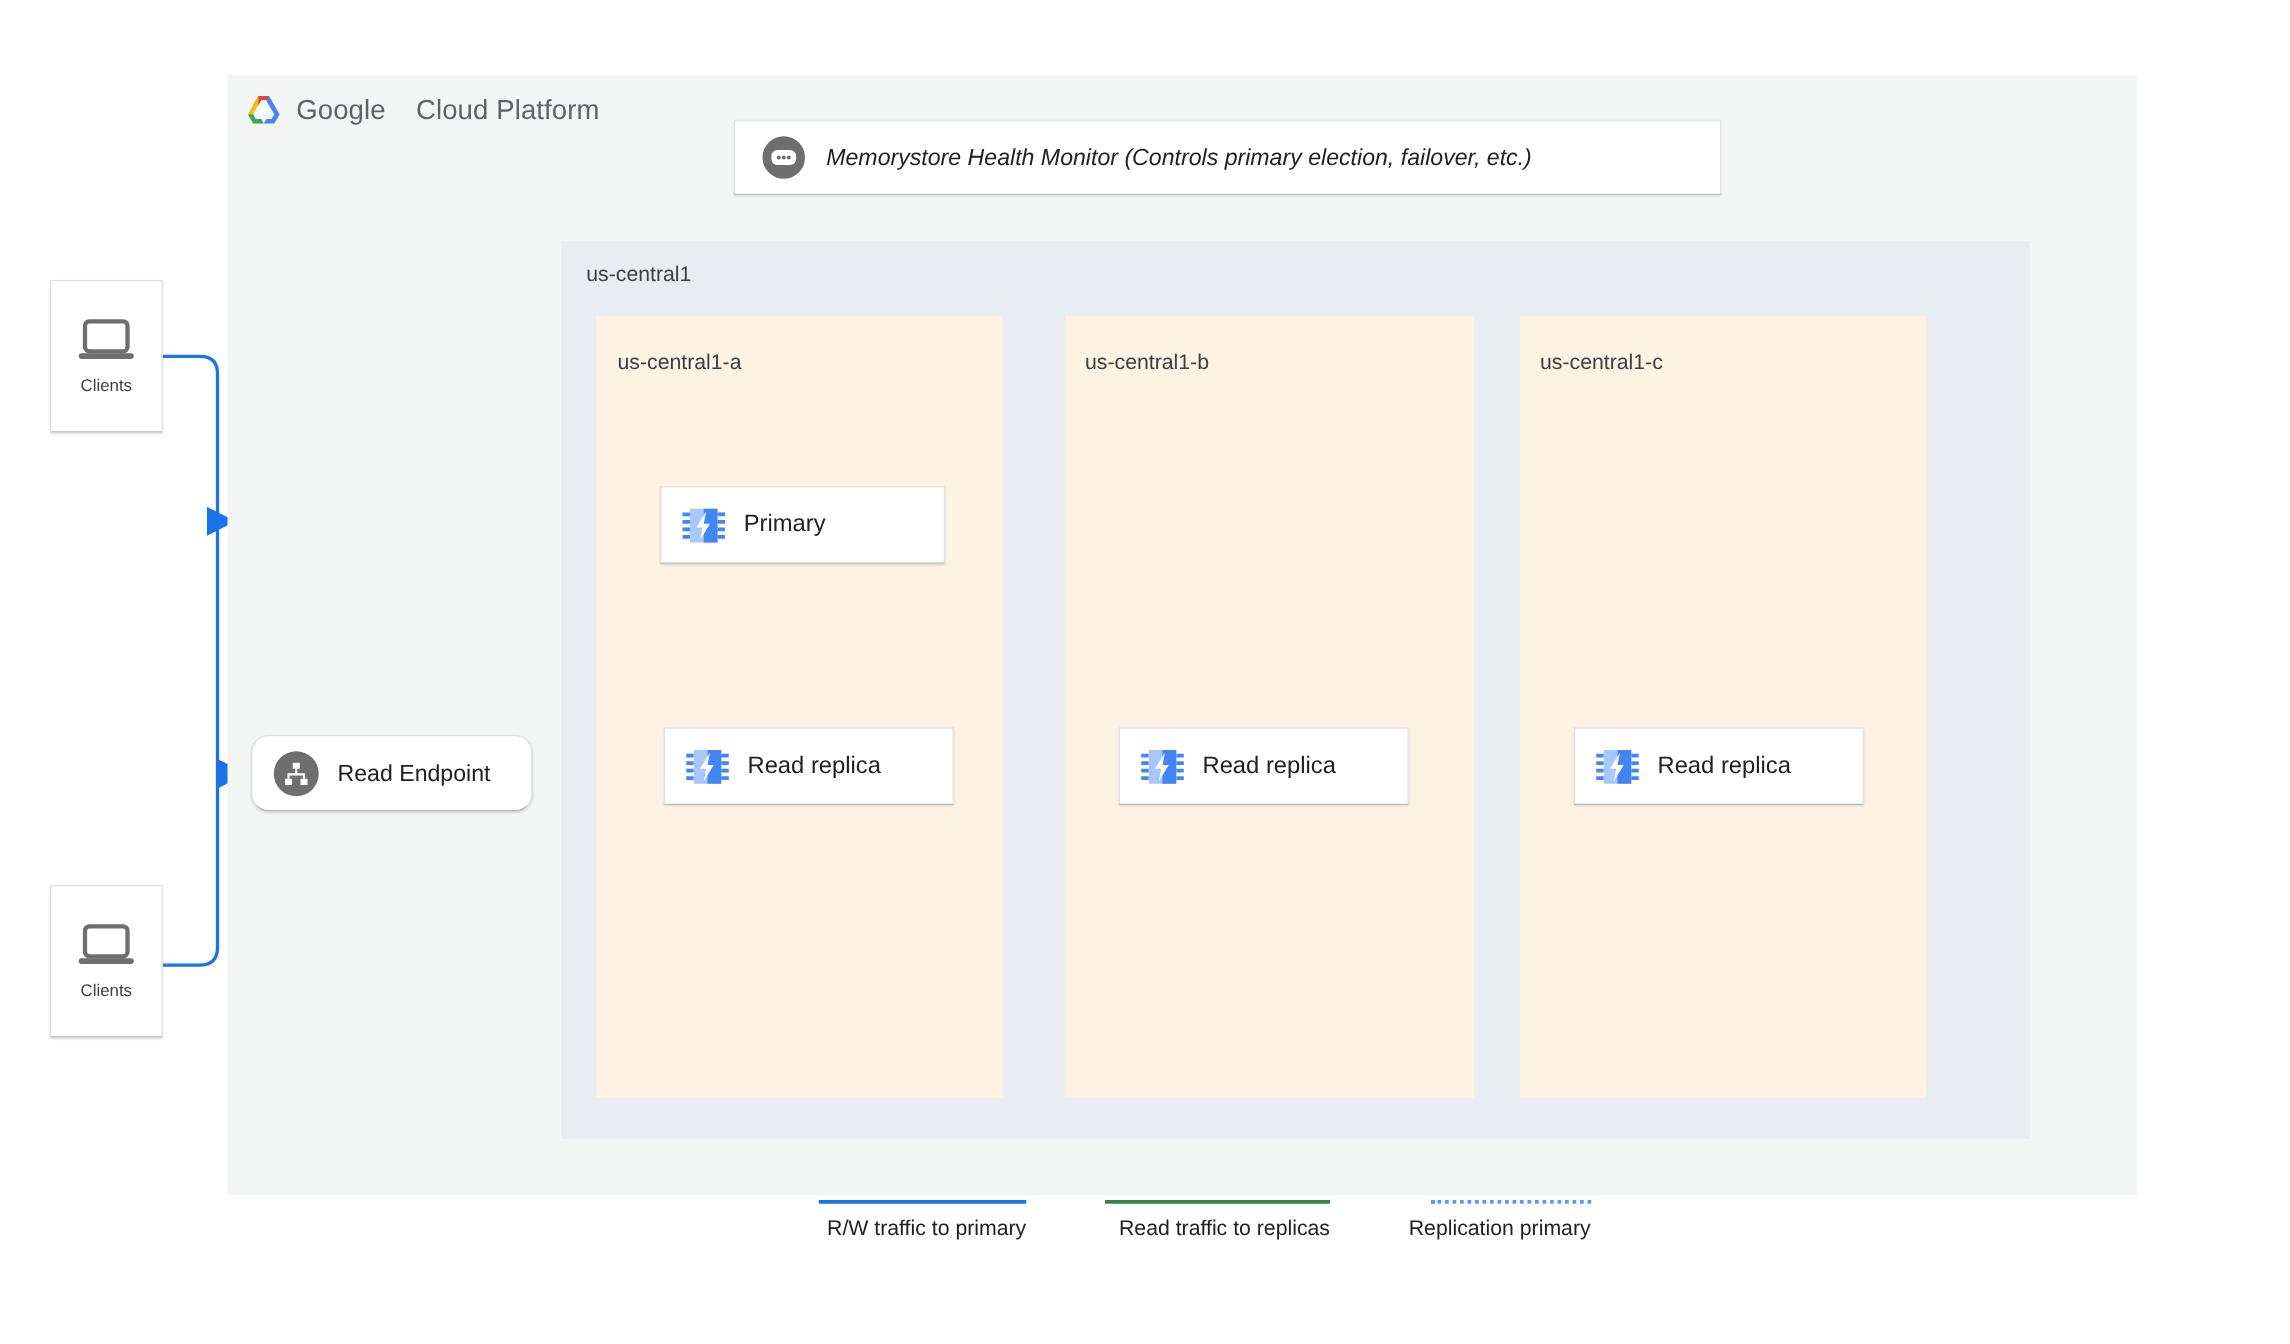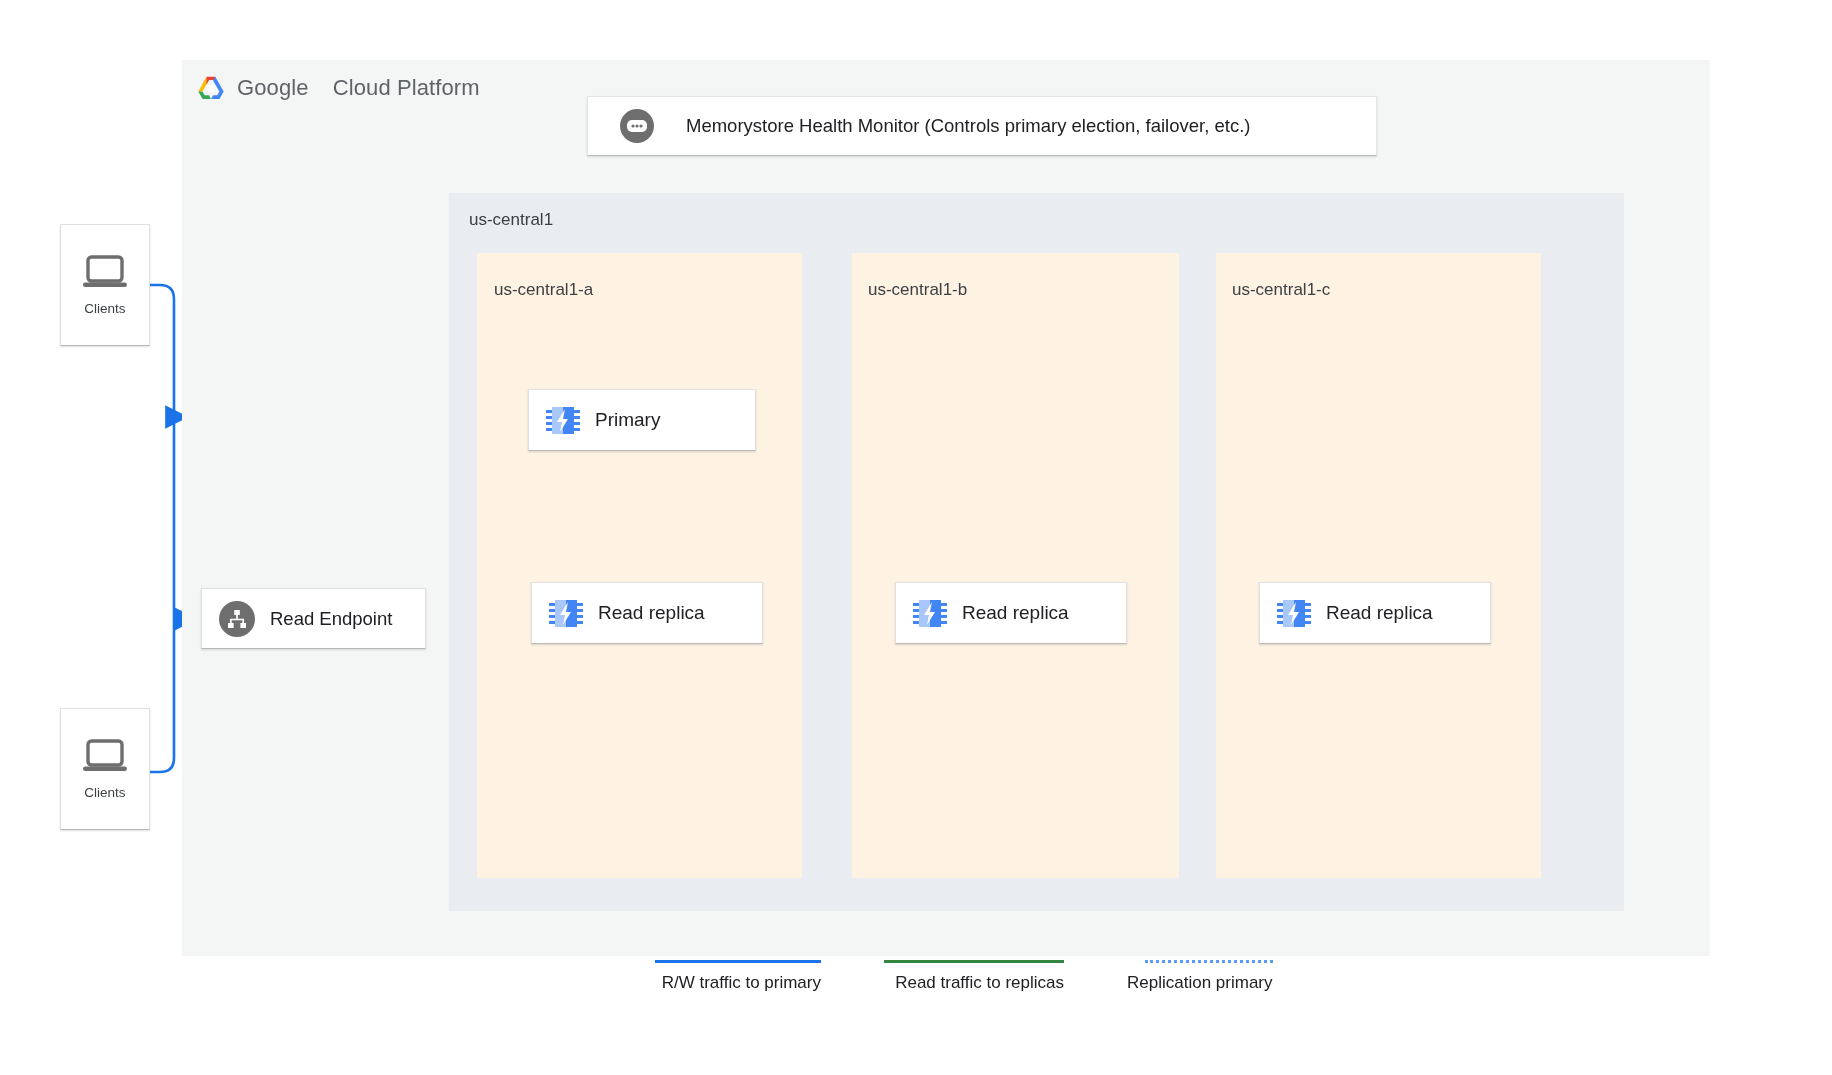--- a/index.html
+++ b/index.html
@@ -15,21 +15,21 @@
   .gcp-logo-row{position:absolute;left:196px;top:73px;display:flex;align-items:center;gap:11px;}
   .gcp-hex{width:30px;height:30px;flex:none;}
   .gcp-text{font-size:22px;letter-spacing:.1px;white-space:nowrap;color:#5f6368;}
   .gcp-text b{font-weight:400;color:#5f6368;}
   .gcp-text span{font-weight:400;margin-left:18px;}
 
   
   .health-bar{position:absolute;left:587px;top:96px;width:790px;height:60px;
               background:#ffffff;border:1px solid #e3e4e6;border-bottom-color:#bdbdbd;
               box-shadow:0 1px 2px rgba(0,0,0,.12);
-              display:flex;align-items:center;gap:32px;padding:0 32px;box-sizing:border-box;}
+              display:flex;align-items:center;gap:17px;padding:0 22px;box-sizing:border-box;font-style:italic;}
   .gray-circle{width:34px;height:34px;border-radius:50%;background:#6e6e6e;flex:none;
                display:flex;align-items:center;justify-content:center;}
   .health-label{font-size:18.5px;color:#202124;white-space:nowrap;}
 
   
   .region{position:absolute;left:449px;top:193px;width:1175px;height:718px;background:#e9edf1;}
   .region-label{position:absolute;left:469px;top:210px;font-size:17px;color:#3c4043;}
 
   
   .zone{position:absolute;top:253px;height:625px;background:#fef2e3;}
@@ -43,34 +43,34 @@
   .card{position:absolute;background:#ffffff;border:1px solid #e0e0e0;border-bottom-color:#b9b9b9;
         box-shadow:0 1px 2px rgba(0,0,0,.14);
         display:flex;align-items:center;box-sizing:border-box;}
   .card .chip{flex:none;margin-right:14px;}
   .card .cap{font-size:19px;color:#202124;white-space:nowrap;}
 
   .endpoint{height:61px;padding:0 20px 0 17px;}
   .endpoint .cap{font-size:18.5px;}
   .endpoint .gray-circle{margin-right:15px;width:36px;height:36px;}
   .ep-primary{left:192px;top:386px;width:225px;}
-  .ep-read{left:201px;top:588px;width:225px;}
+  .ep-read{left:201px;top:588px;width:225px;border-radius:14px;}
 
   .node{height:62px;padding:0 18px 0 16px;}
   .n-primary{left:528px;top:389px;width:228px;}
   .r-a{left:531px;top:582px;width:232px;}
   .r-b{left:895px;top:582px;width:232px;}
   .r-c{left:1259px;top:582px;width:232px;}
 
   
   .client{position:absolute;width:90px;height:122px;background:#ffffff;
           border:1px solid #e0e0e0;border-bottom-color:#b5b5b5;
           box-shadow:0 1px 2px rgba(0,0,0,.13);
           display:flex;flex-direction:column;align-items:center;justify-content:center;gap:12px;
-          box-sizing:border-box;margin-left:20px;}
+          box-sizing:border-box;}
   .c-top{left:40px;top:224px;}
   .c-bottom{left:40px;top:708px;}
   .client .cname{font-size:13.5px;color:#3c4043;}
 
   
   .legend{position:absolute;left:655px;top:960px;display:flex;gap:63px;align-items:flex-start;}
   .lg{display:flex;flex-direction:column;align-items:flex-end;gap:10px;}
   .lg .swatch{width:166px;height:0;border-top:3.5px solid #1a73e8;}
   .lg.green .swatch{border-top-color:#34853f;width:180px;}
   .lg.dotted .swatch{border-top:3.5px dotted #5b9bf8;width:128px;}

